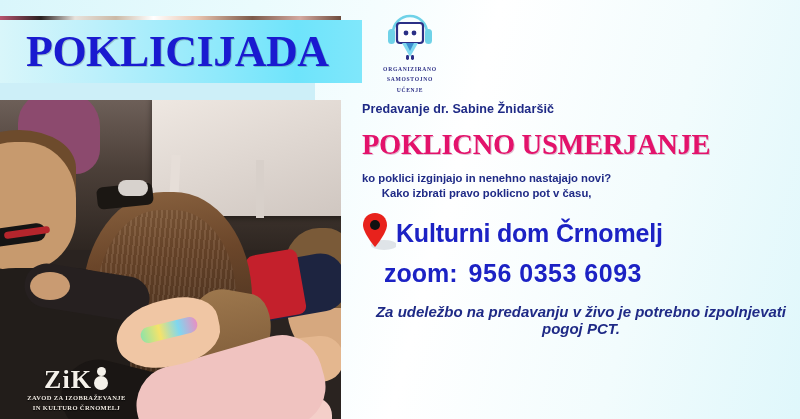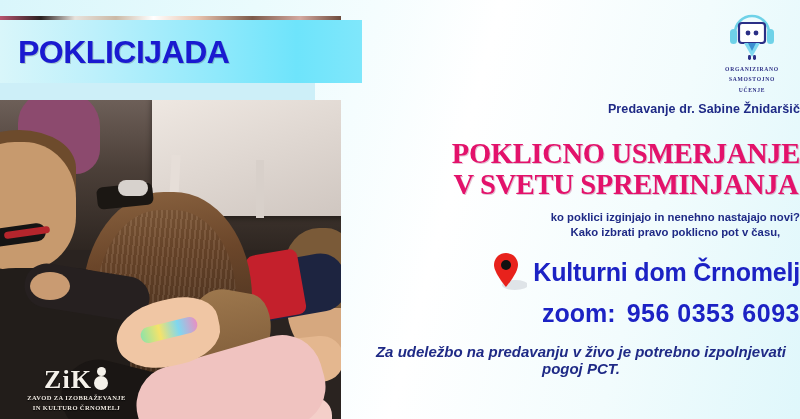--- a/index.html
+++ b/index.html
@@ -104,74 +104,74 @@
   .zik-sub{font-family:"Liberation Serif",serif;font-size:6.5px;font-weight:bold;letter-spacing:.4px;
     line-height:1.35;color:#efe9e1;text-shadow:0 1px 1px rgba(0,0,0,.9);margin-top:1px;}
 
   
   .banner{
     position:absolute;left:0;top:20px;width:362px;height:63px;
     background:linear-gradient(90deg,#d9f6fa 0%,#bdf0fb 26%,#8fe9fb 60%,#6ee4fb 82%,#7fe7fb 100%);
     display:flex;align-items:center;
   }
   .banner-title{
-    font-family:Liberation Sans, sans-serif;font-weight:bold;font-size:32px;letter-spacing:-.5px;
-    color:#1a1ad0;padding-left:18px;line-height:1;
+    font-family:Liberation Serif, serif;font-weight:bold;font-size:44px;letter-spacing:-.5px;
+    color:#1a1ad0;padding-left:26px;line-height:1;
     text-shadow:1px 1px 0 rgba(0,0,0,.18);
   }
 
   
   .right{
     position:absolute;left:362px;top:0;width:438px;height:329px;
-    display:flex;flex-direction:column;align-items:flex-end;
+    display:flex;flex-direction:column;align-items:flex-start;
   }
 
   .logo-wrap{margin-top:7px;width:96px;text-align:center;}
   .logo-svg{display:block;margin:0 auto;}
   .logo-cap{
     font-family:"Liberation Serif",serif;font-size:5.6px;font-weight:bold;letter-spacing:.7px;
     color:#2d2f86;line-height:1.5;margin-top:2px;text-transform:uppercase;
   }
 
   .speaker{
     margin-top:8px;font-size:12.5px;font-weight:bold;color:#1f2a86;
     font-family:"Liberation Sans",sans-serif;letter-spacing:.1px;
   }
 
   .headline{
-    margin-top:23px;text-align:center;
+    margin-top:14px;text-align:center;
     font-family:"Liberation Serif",serif;font-weight:bold;
     font-size:28.5px;line-height:1.07;color:#e3126b;letter-spacing:-.3px;
     text-shadow:1px 1px 0 rgba(150,0,70,.25);
   }
 
   .subline{
     margin-top:10px;text-align:center;font-size:11.3px;font-weight:bold;
     color:#1f2a86;line-height:1.35;font-family:"Liberation Sans",sans-serif;
   }
 
   .date{
     margin-top:13px;text-align:center;
     font-family:"Liberation Serif",serif;font-weight:bold;font-size:28px;
     color:#e3126b;letter-spacing:-.2px;
     text-shadow:1px 1px 0 rgba(150,0,70,.22);
   }
 
   .venue-row{
-    margin-top:11px;display:flex;align-items:center;justify-content:center;gap:6px;
+    margin-top:11px;display:flex;align-items:center;justify-content:center;
   }
   .venue-text{
     font-family:"Liberation Sans",sans-serif;font-weight:bold;font-size:25px;
     color:#1c22c4;letter-spacing:-.2px;
   }
 
   .zoom-row{
     margin-top:5px;display:flex;align-items:baseline;justify-content:center;gap:11px;
   }
-  .zoom-label{font-family:"Liberation Sans",sans-serif;font-weight:bold;font-size:25px;color:#1c22c4;}
+  .zoom-label{font-family:"Liberation Sans",sans-serif;font-weight:bold;font-size:25px;color:#1c22c4;margin-left:22px;}
   .zoom-num{font-family:"Liberation Sans",sans-serif;font-weight:bold;font-size:25px;color:#1c22c4;letter-spacing:.5px;}
 
   .footnote{
     margin-top:15px;text-align:center;font-style:italic;font-weight:bold;
     font-size:15px;color:#1f2a86;font-family:"Liberation Sans",sans-serif;
   }
 </style>
 </head>
 <body>
 
@@ -265,21 +265,20 @@
       </svg>
       <div class="logo-cap">ORGANIZIRANO</div>
       <div class="logo-cap">SAMOSTOJNO</div>
       <div class="logo-cap">UČENJE</div>
     </div>
 
     <div class="speaker">Predavanje dr. Sabine Žnidaršič</div>
 
     <div class="headline">
       <div>POKLICNO USMERJANJE</div>
-      <div>V SVETU SPREMINJANJA</div>
     </div>
 
     <div class="subline">
       <div>ko poklici izginjajo in nenehno nastajajo novi?</div>
       <div>Kako izbrati pravo poklicno pot v času,</div>
     </div>
 
 
     <div class="venue-row">
       <svg width="34" height="42" viewBox="0 0 34 42">

